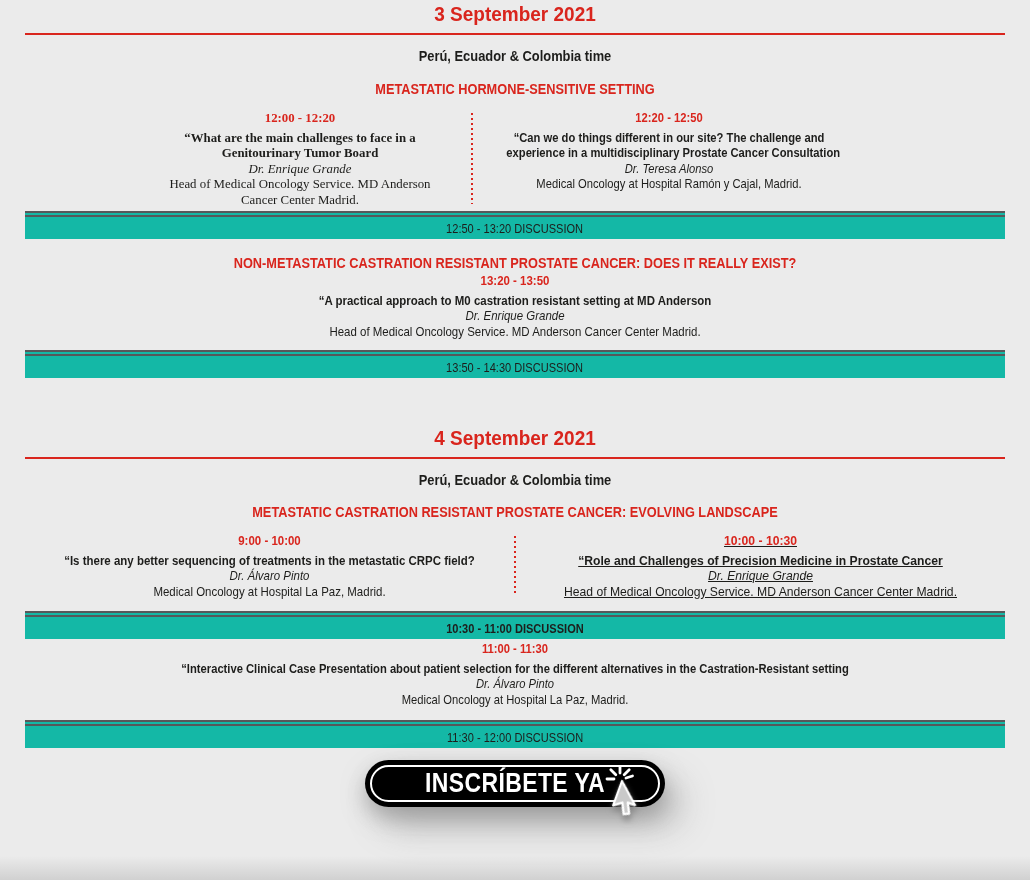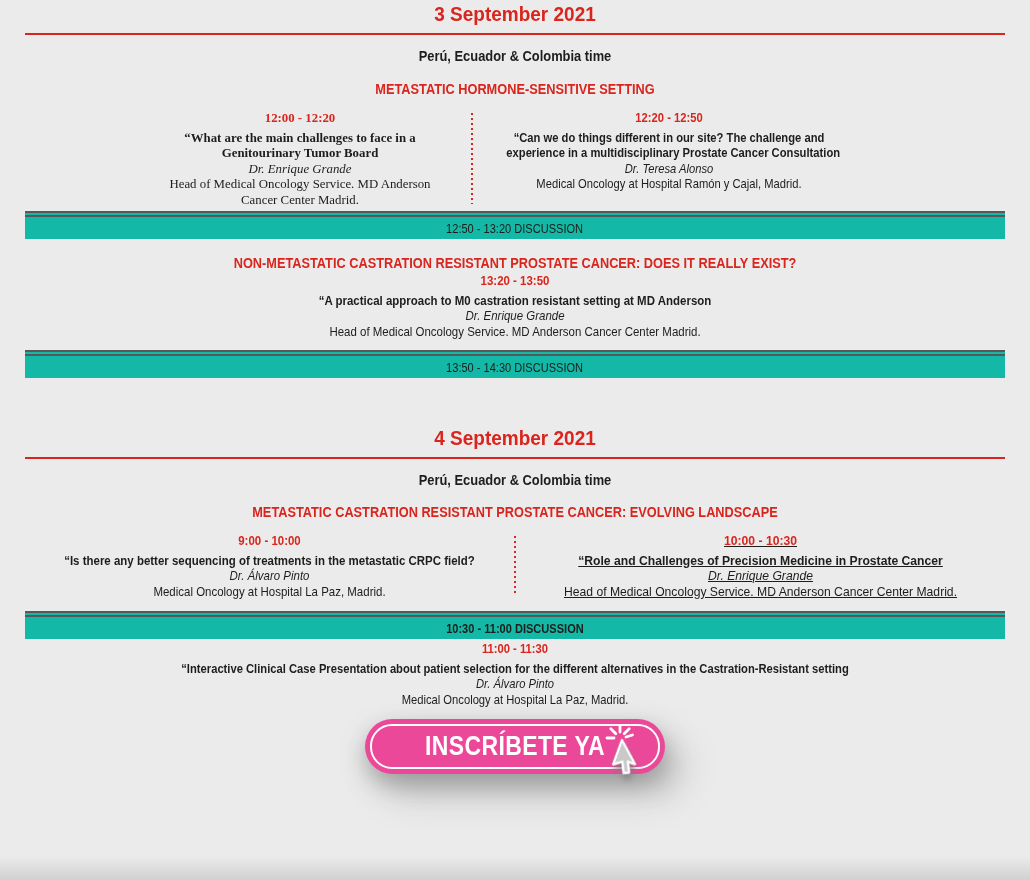--- a/index.html
+++ b/index.html
@@ -35,22 +35,22 @@
   .sp{font-style:italic;}
   .single{margin-top:2px;text-align:center;}
   .disc{margin-top:4px;border-top:6px double #57585a;background:#14b8a6;height:22px;
     display:flex;align-items:center;justify-content:center;font-size:13px;}
   .disc span{display:inline-block;transform:scaleX(.85);white-space:nowrap;}
   .disc.mt11{margin-top:11px;}
   .disc.mt12{margin-top:12px;font-weight:bold;}
   .disc.mt13{margin-top:13px;}
   .day2{margin-top:49px;}
   .single.mt22{}
-  .cta{display:block;position:relative;margin:12px auto 0 auto;width:300px;height:55px;
-    background:#ec4899;border:none;border-radius:28px;cursor:pointer;
+  .cta{display:block;position:relative;margin:12px auto 0 auto;width:300px;height:47px;
+    background:#000000;border:none;border-radius:28px;cursor:pointer;
     box-shadow:0 10px 22px rgba(125,125,125,.55),16px 20px 34px rgba(135,135,135,.45);}
   .cta::before{content:"";position:absolute;inset:5px;border:2px solid #ffffff;
     border-radius:22px;pointer-events:none;}
   .cta-label{position:absolute;left:0;right:0;top:50%;transform:translateY(-52%) scaleX(.82);
     text-align:center;color:#ffffff;font-weight:bold;font-size:28px;letter-spacing:.5px;
     white-space:nowrap;}
   .cursor-svg{position:absolute;left:240px;top:6px;overflow:visible;}
   .bottom-shade{position:absolute;left:0;right:0;bottom:0;height:24px;
     background:linear-gradient(to bottom,rgba(150,150,150,0),rgba(140,140,140,.28));}
 </style>
@@ -140,20 +140,23 @@
 
     <div class="single mt22">
       <div class="inner sx83">
         <div class="line time">11:00 - 11:30</div>
         <div class="line t">“Interactive Clinical Case Presentation about patient selection for the different alternatives in the Castration-Resistant setting</div>
         <div class="line sp">Dr. Álvaro Pinto</div>
         <div class="line">Medical Oncology at Hospital La Paz, Madrid.</div>
       </div>
     </div>
 
+    <div class="disc mt13">
+      <span>11:30 - 12:00 DISCUSSION</span>
+    </div>
   </div>
 
   <button class="cta">
     <span class="cta-label">INSCRÍBETE YA</span>
     <svg class="cursor-svg" width="62" height="64" viewBox="0 0 62 64">
       <defs>
         <filter id="curshadow" x="-60%" y="-60%" width="240%" height="240%">
           <feDropShadow dx="2.5" dy="4.5" stdDeviation="3" flood-color="#7a7a7a" flood-opacity="0.85"></feDropShadow>
         </filter>
       </defs>

